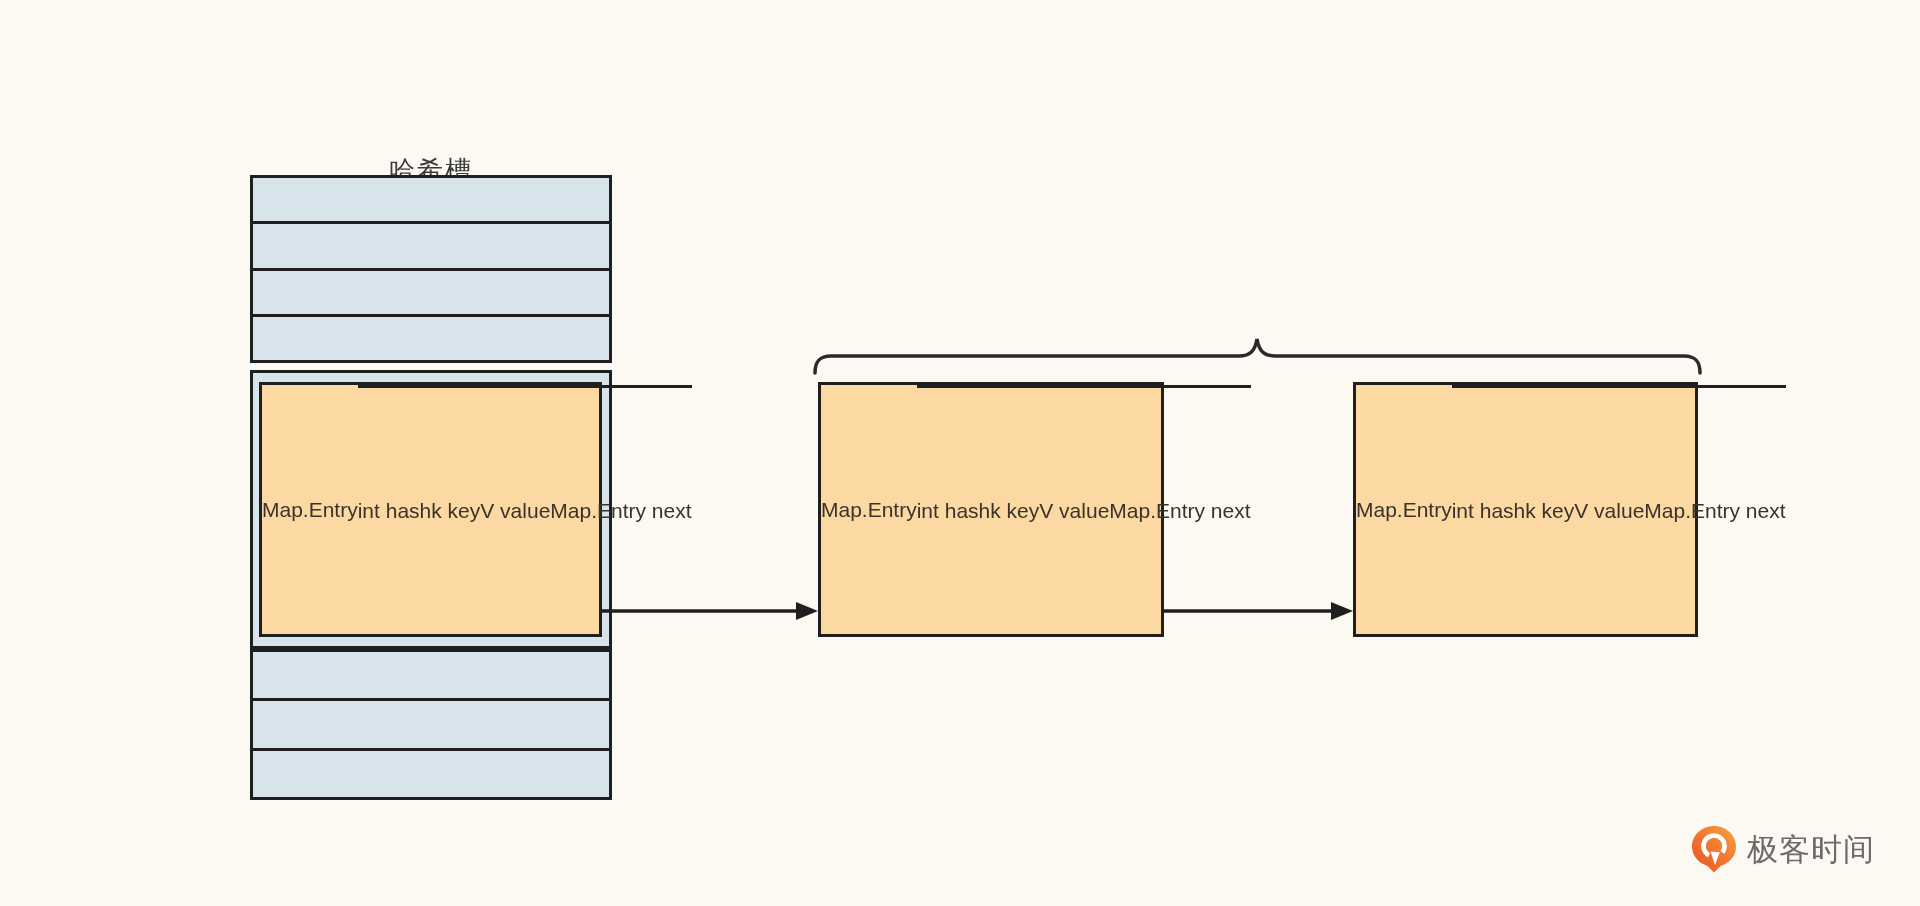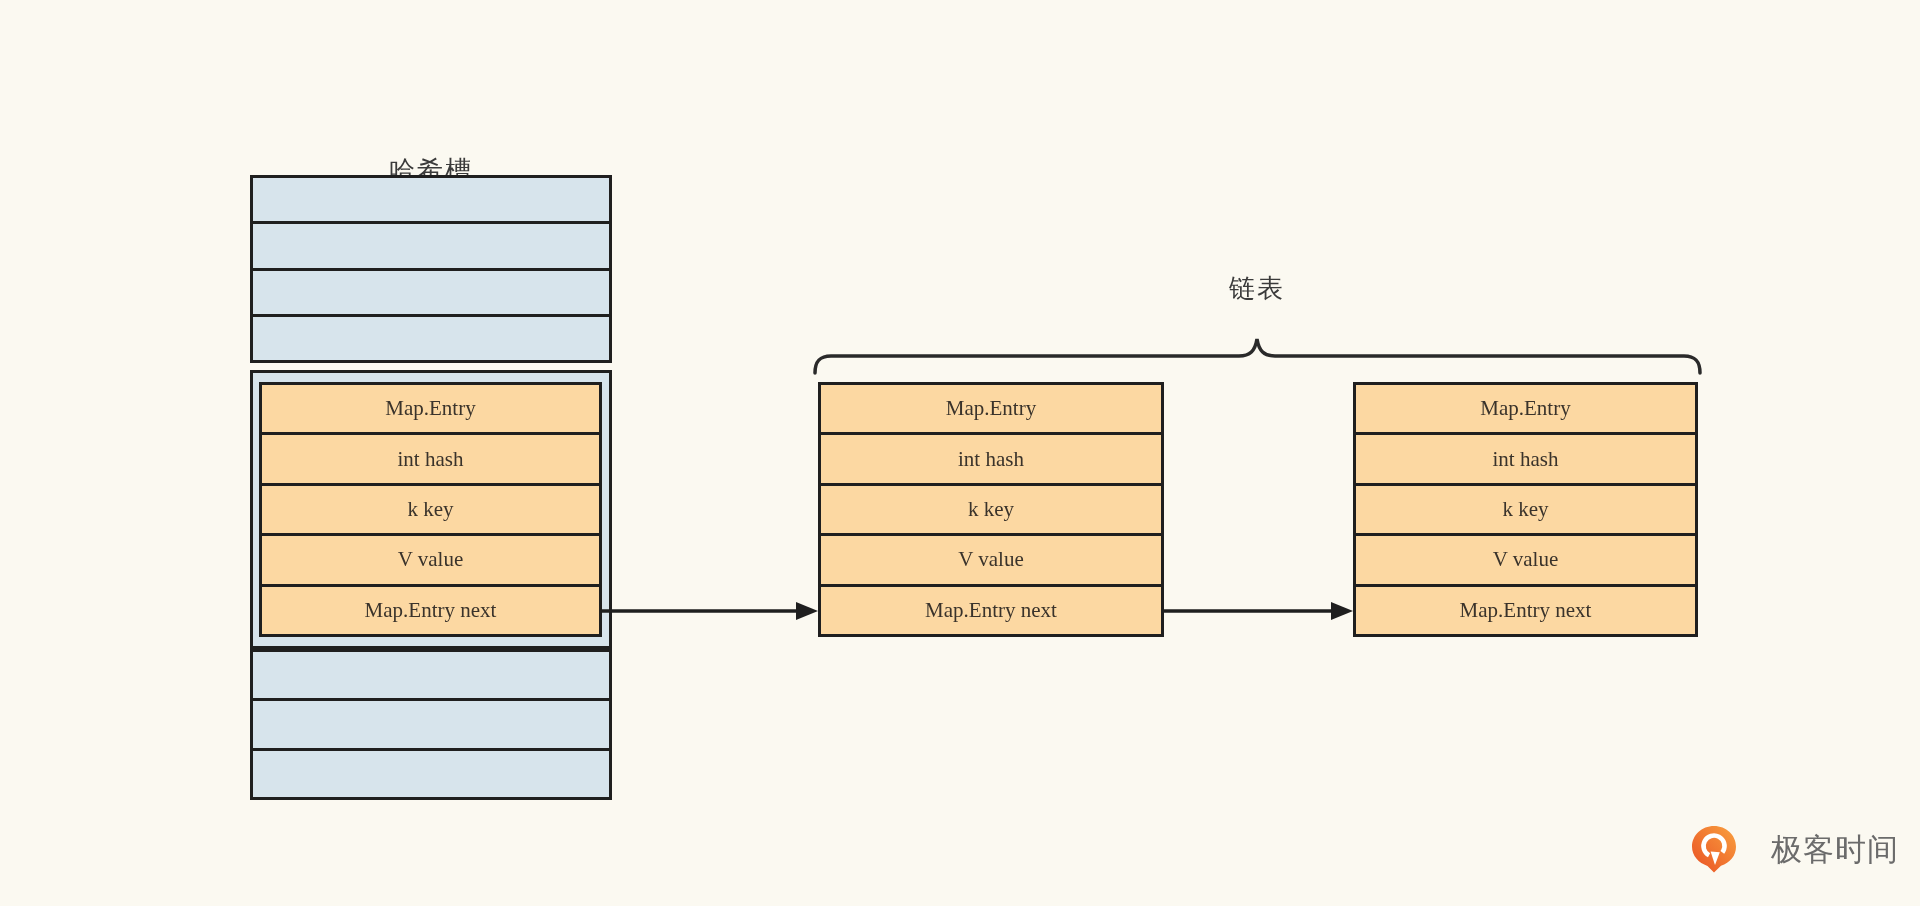--- a/index.html
+++ b/index.html
@@ -52,21 +52,21 @@
     background:var(--blue);
   }
 
   
   .entry-block{
     position:absolute;
     top:382px;height:255px;
     box-sizing:border-box;
     border:3px solid var(--ink);
     background:var(--orange);
-    display:flex;flex-direction:column;font-family:Liberation Serif, serif;
+    display:flex;flex-direction:row;
   }
   #entry-node-0{left:259px;width:343px;}
   #entry-node-1{left:818px;width:346px;}
   #entry-node-2{left:1353px;width:345px;}
   .entry-row{
     flex:1;
     display:flex;align-items:center;justify-content:center;
     border-top:3px solid var(--ink);
     font-size:21px;color:var(--rowtext);
     white-space:nowrap;
@@ -83,31 +83,29 @@
   .logo{
     position:absolute;left:1692px;top:826px;
     display:flex;align-items:center;gap:11px;
   }
   .logo-text{
     font-size:31px;
     color:#6b6b6b;
     font-weight:500;
     letter-spacing:1px;
     white-space:nowrap;
-    margin-left:24px;
   }
 </style>
 </head>
 <body>
 
 <div class="canvas">
 
   <div id="hash-slots-title" class="diagram-label">哈希槽</div>
 
-  <div id="linked-list-title" class="diagram-label">链表</div>
 
   <div id="bucket-group-top" class="bucket-group">
     <div class="bucket-row"></div>
     <div class="bucket-row"></div>
     <div class="bucket-row"></div>
     <div class="bucket-row"></div>
   </div>
 
   <div class="bucket-slot-large"></div>
 

